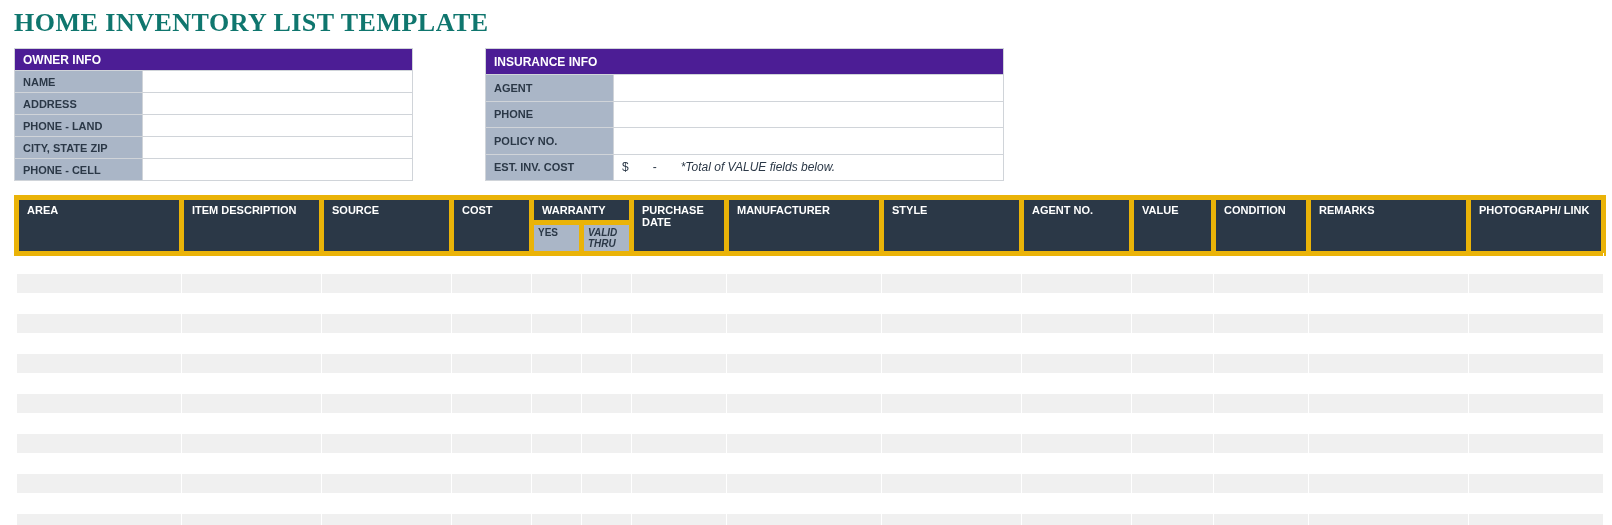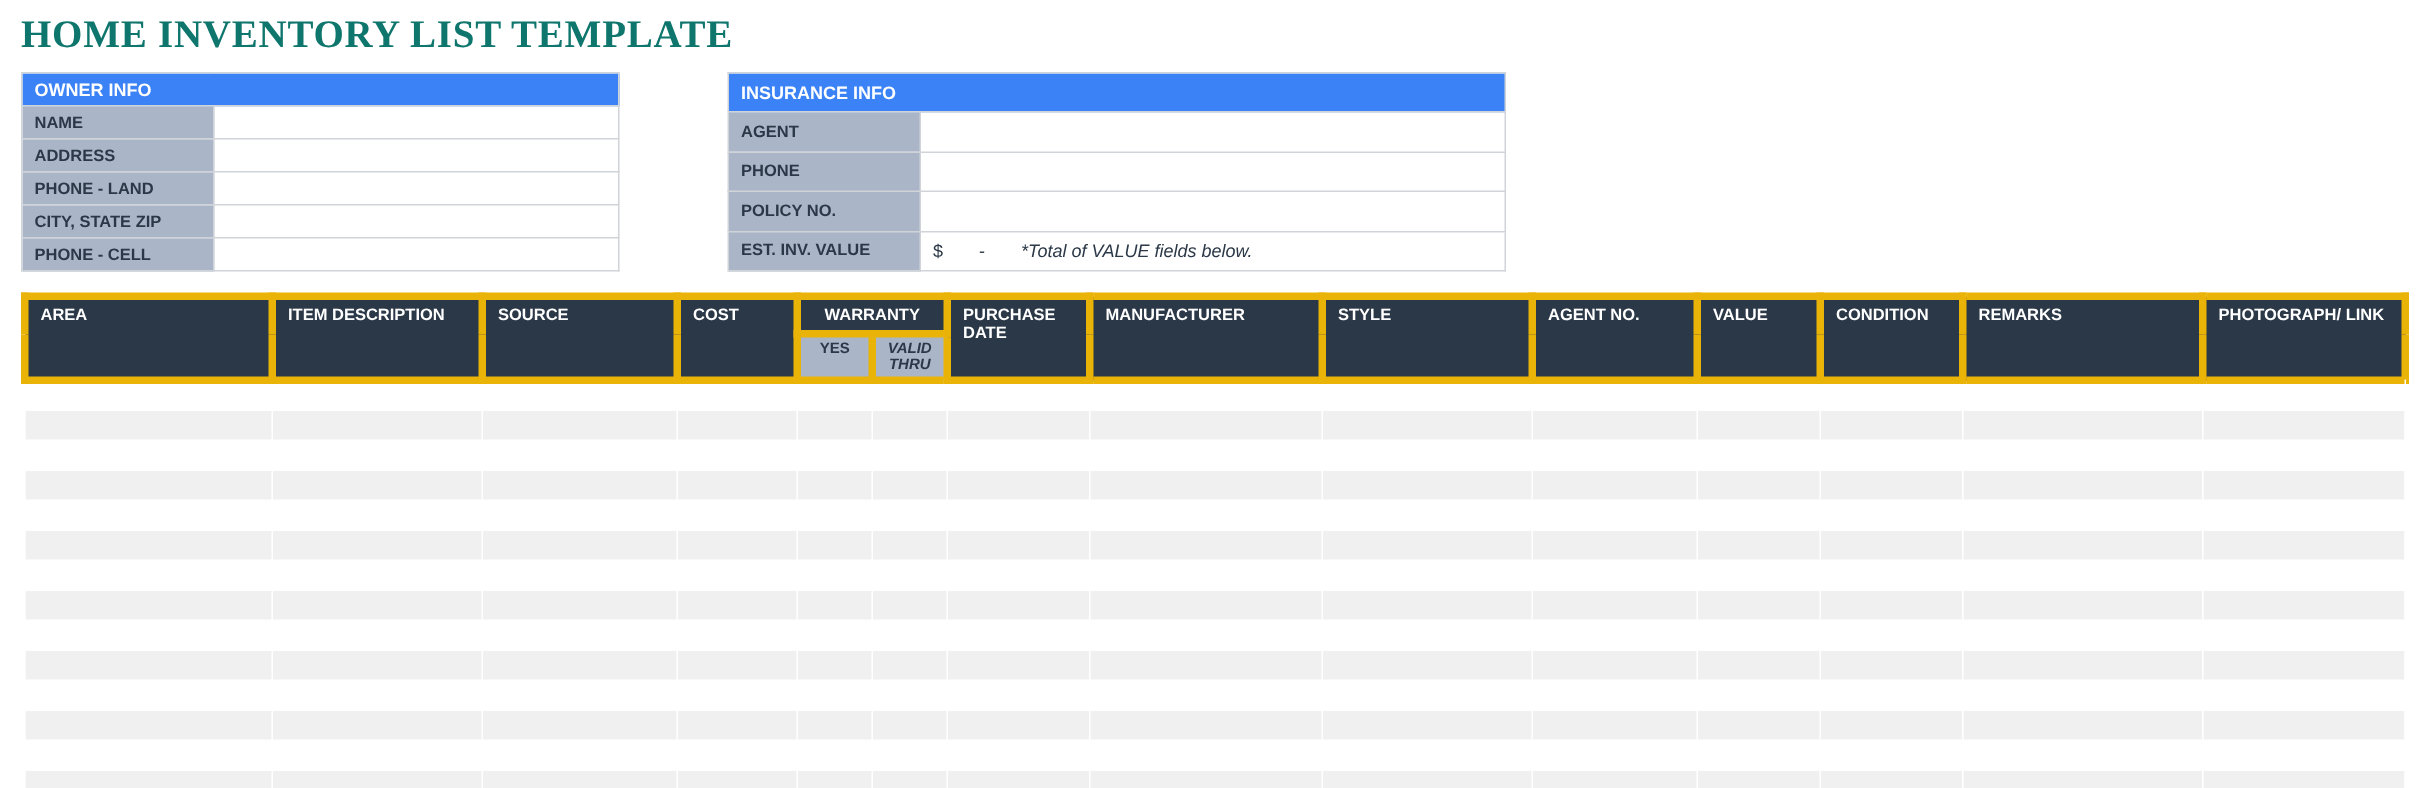--- a/index.html
+++ b/index.html
@@ -28,21 +28,21 @@
     font-size: 12px;
   }
   .info-table td, .info-table th {
     border: 1px solid #d0d4d9;
     padding: 3px 8px;
     height: 22px;
     text-align: left;
     vertical-align: middle;
   }
   .info-title {
-    background: #3b82f6;
+    background: #4c1d95;
     color: #ffffff;
     font-weight: bold;
     font-size: 12px;
     padding: 4px 8px;
   }
   .info-label {
     background: #aab6c7;
     color: #2b3847;
     font-weight: bold;
     font-size: 11px;
@@ -75,21 +75,21 @@
     padding: 4px 8px;
     border: 5px solid #eab308;
     vertical-align: top;
     height: 20px;
     margin-top: 31px;
   }
   .main-table th.sub {
     background: #aab6c7;
     color: #2b3847;
     font-size: 10px;
-    text-align: center;
+    text-align: left;
     padding: 2px 4px;
     height: 16px;
   }
   .main-table td {
     border: 1px solid #ffffff;
     height: 20px;
     padding: 2px 6px;
   }
   .main-table tbody tr:nth-child(odd) td  { background: #ffffff; }
   .main-table tbody tr:nth-child(even) td { background: #f0f0f0; }
@@ -155,42 +155,42 @@
     </tr>
     <tr>
       <td class="info-label">PHONE</td>
       <td class="info-value ins-value"></td>
     </tr>
     <tr>
       <td class="info-label">POLICY NO.</td>
       <td class="info-value ins-value"></td>
     </tr>
     <tr>
-      <td class="info-label">EST. INV. VALUE</td>
+      <td class="info-label">EST. INV. COST</td>
       <td class="info-value ins-value">
         <div class="est-val">
           <span>$</span>
           <span>-</span>
           <span class="est-note">*Total of VALUE fields below.</span>
         </div>
       </td>
     </tr>
   </tbody>
     </table>
 
 </div>
 
 <table class="main-table">
   <thead>
     <tr>
       <th rowspan="2" class="col-area">AREA</th>
       <th rowspan="2" class="col-item">ITEM DESCRIPTION</th>
       <th rowspan="2" class="col-source">SOURCE</th>
       <th rowspan="2" class="col-cost">COST</th>
-      <th colspan="2" class="col-warranty" style="text-align:center">WARRANTY</th>
+      <th colspan="2" class="col-warranty" style="">WARRANTY</th>
       <th rowspan="2" class="col-pdate">PURCHASE DATE</th>
       <th rowspan="2" class="col-manuf">MANUFACTURER</th>
       <th rowspan="2" class="col-style">STYLE</th>
       <th rowspan="2" class="col-serial">AGENT NO.</th>
       <th rowspan="2" class="col-value">VALUE</th>
       <th rowspan="2" class="col-cond">CONDITION</th>
       <th rowspan="2" class="col-remarks">REMARKS</th>
       <th rowspan="2" class="col-photo">PHOTOGRAPH/ LINK</th>
     </tr>
     <tr>

